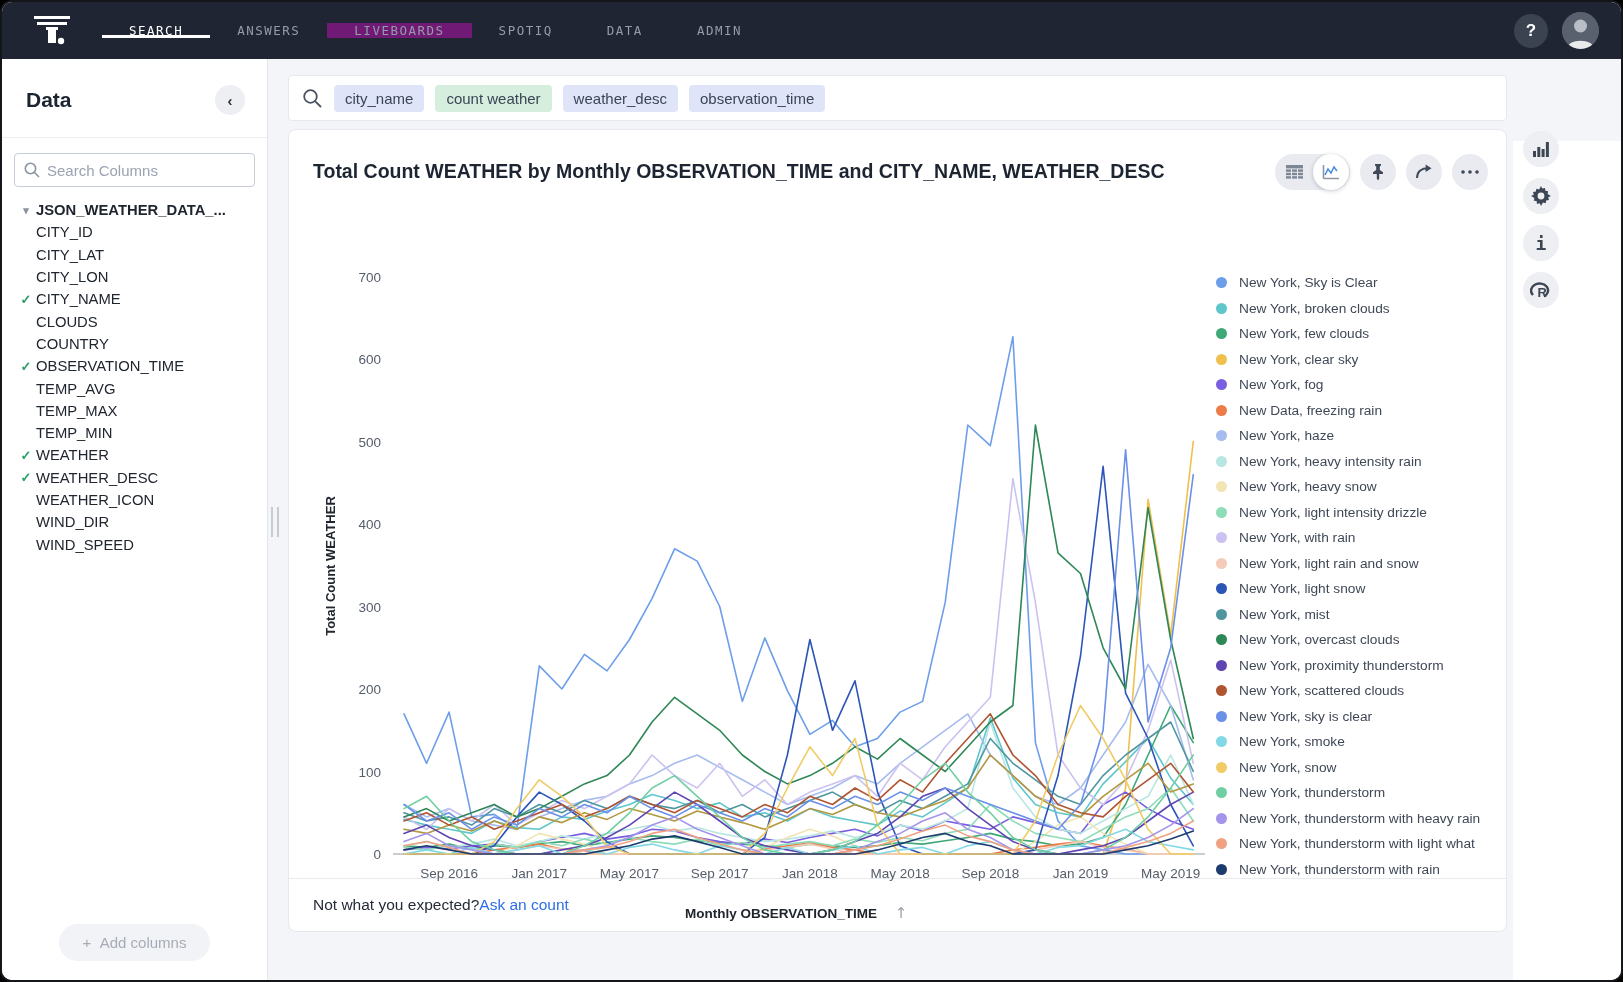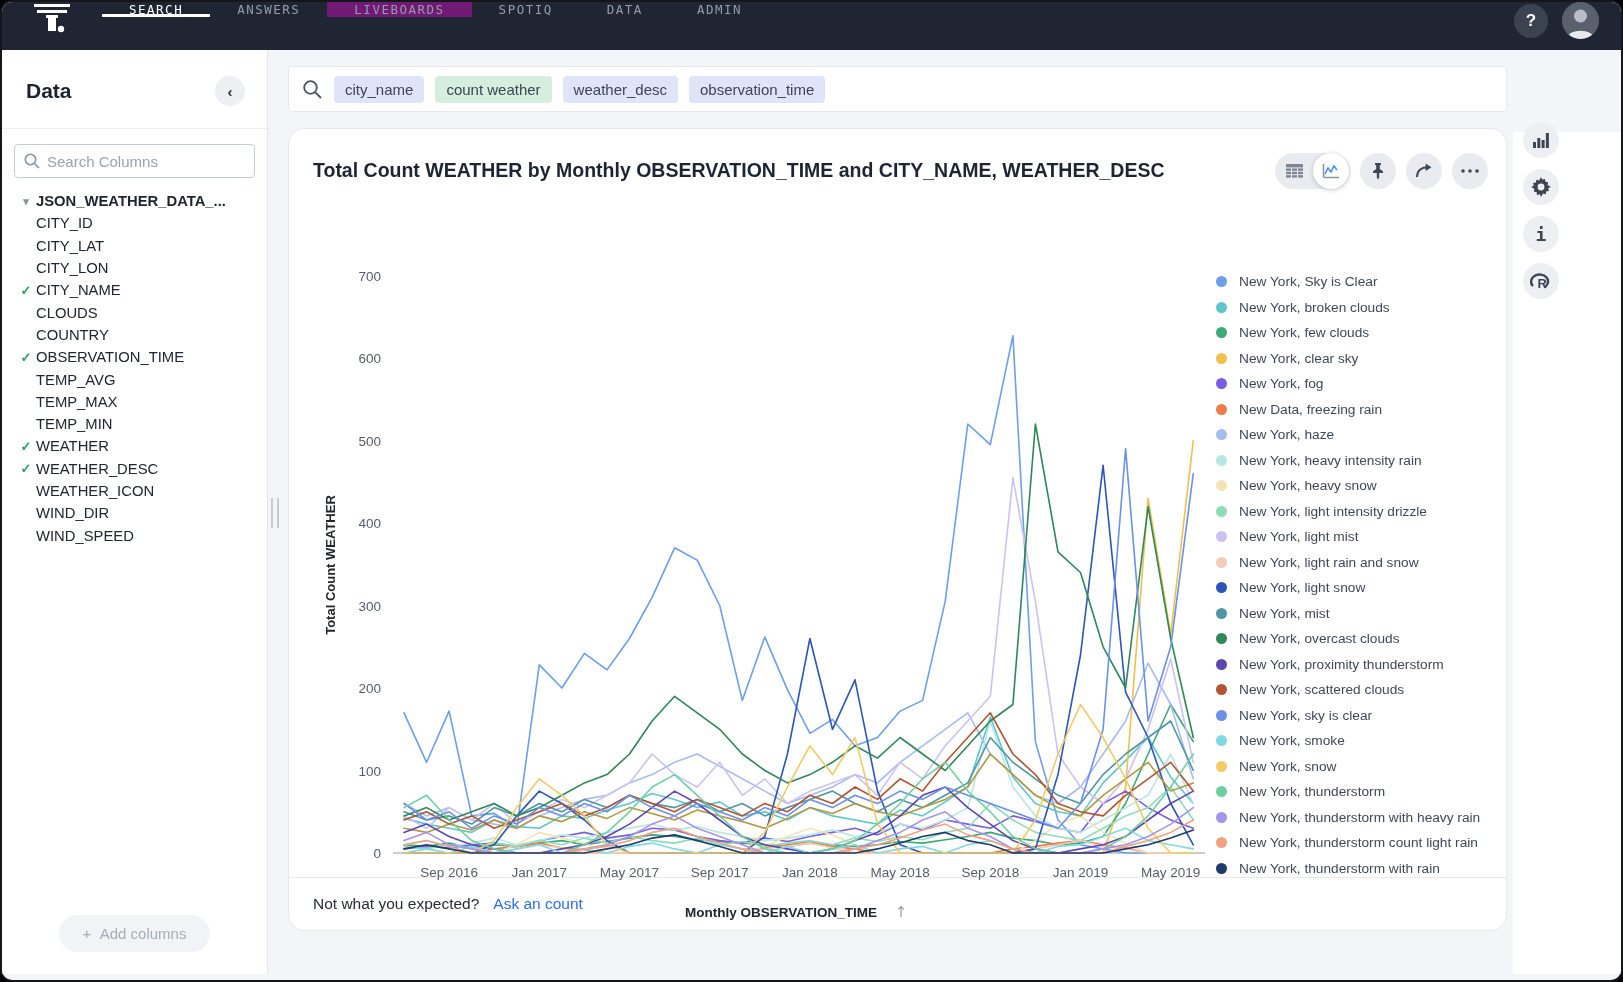--- a/index.html
+++ b/index.html
@@ -1,20 +1,20 @@
 <!DOCTYPE html>
 <html><head>
 <meta charset="utf-8">
 <style>
   * { margin:0; padding:0; box-sizing:border-box; }
   html,body { width:1623px; height:982px; background:#000; font-family:"Liberation Sans", sans-serif; }
   .window { position:absolute; inset:0; border-radius:12px; overflow:hidden; background:#f4f5f8; border:2px solid #15161a; }
 
   
-  .topnav { height:48px; background:#1f2532; display:flex; align-items:flex-start; }
+  .topnav { height:57px; background:#1f2532; display:flex; align-items:center; }
   .logo-box { width:100px; display:flex; align-items:center; justify-content:center; cursor:pointer; }
   .nav-items { display:flex; align-items:stretch; }
   .nav-item { position:relative; display:flex; align-items:center; padding:0 27px;
     font-family:"DejaVu Sans Mono", monospace; font-size:12.5px; letter-spacing:1.5px;
     color:#949caa; cursor:pointer; }
   .nav-item.active { color:#ffffff; }
   .nav-item.active::after { content:""; position:absolute; left:0; right:0; bottom:0; height:3px; background:#fff; }
   .nav-item.boxed { background:#701a75; }
   .topnav-right { margin-left:auto; display:flex; align-items:center; gap:14px; padding-right:22px; }
   .help-circle { width:34px; height:34px; border-radius:50%; background:#3c4350; color:#fff;
@@ -50,36 +50,36 @@
   .resize-handle i { display:block; width:2px; height:30px; background:#c7ccd3; }
 
   
   .main { flex:1; padding:16px 114px 0 20px; display:flex; flex-direction:column; }
   .searchbar { height:46px; background:#fff; border:1px solid #e5e8ed; border-radius:4px;
     display:flex; align-items:center; padding:0 13px; gap:11px; cursor:text; }
   .token { border-radius:4px; padding:5px 11px; font-size:15px; color:#3b4556; cursor:pointer; white-space:nowrap; }
   .token.attr { background:#dfe4f8; }
   .token.measure { background:#d6eedd; }
 
-  .answer-card { margin-top:16px; height:803px; background:#fff; border:1px solid #e5e8ed; border-radius:16px;
+  .answer-card { margin-top:8px; height:803px; background:#fff; border:1px solid #e5e8ed; border-radius:8px;
     position:relative; display:flex; flex-direction:column; }
   .card-header { display:flex; align-items:flex-start; padding:24px 18px 0 24px; }
   .answer-title { flex:1; font-size:19.5px; font-weight:600; color:#1d2532; padding-top:6px; }
   .toolbar { display:flex; align-items:center; gap:10px; }
   .toggle-group { background:#e9ebf0; border-radius:18px; height:36px; display:flex; align-items:center; padding:0 1px; }
   .toggle-seg { width:37px; height:36px; display:flex; align-items:center; justify-content:center; cursor:pointer; }
   .toggle-seg.selected { background:#fff; border-radius:50%; width:36px; height:36px; box-shadow:0 1px 4px rgba(30,40,60,.25); }
   .tool-circle { width:36px; height:36px; border-radius:50%; background:#e9ebf0; display:flex; align-items:center; justify-content:center; cursor:pointer; color:#3e4document5; }
   .chart-zone { position:relative; flex:1; }
   #plot { position:absolute; left:0; top:58px; }
   .legend { position:absolute; right:22px; top:80px; width:268px; }
   .legend-item { display:flex; align-items:center; height:25.5px; cursor:pointer; }
   .legend-item .dot { width:11px; height:11px; border-radius:50%; flex:none; margin-right:12px; }
   .legend-item .legend-label { font-size:13.7px; color:#3f4856; white-space:nowrap; }
-  .card-footer { border-top:1px solid #e8eaee; padding:17px 24px; display:flex; gap:14px; font-size:15.5px; }
+  .card-footer { border-top:1px solid #e8eaee; padding:17px 24px; display:flex; font-size:15.5px; }
   .footer-q { color:#252c38; }
   .footer-link { color:#2e6de5; cursor:pointer; }
 
   
   .rail-strip { position:absolute; right:0; top:82px; bottom:0; width:108px; background:#fff; }
   .right-rail { position:absolute; right:62px; top:72px; display:flex; flex-direction:column; gap:11px; }
   .rail-circle { width:36px; height:36px; border-radius:50%; background:#edeff3; display:flex; align-items:center; justify-content:center; cursor:pointer; color:#3d4654; }
   .rail-circle .txt-i { font-family:"DejaVu Sans Mono", monospace; font-size:18px; font-weight:bold; color:#3d4654; }
 </style>
 </head>
@@ -357,21 +357,21 @@
               <div class="legend-item">
                 <span class="dot" style="background: rgb(242, 228, 180);"></span>
                 <span class="legend-label">New York, heavy snow</span>
               </div>
               <div class="legend-item">
                 <span class="dot" style="background: rgb(143, 220, 184);"></span>
                 <span class="legend-label">New York, light intensity drizzle</span>
               </div>
               <div class="legend-item">
                 <span class="dot" style="background: rgb(204, 194, 240);"></span>
-                <span class="legend-label">New York, light mist</span>
+                <span class="legend-label">New York, with rain</span>
               </div>
               <div class="legend-item">
                 <span class="dot" style="background: rgb(243, 203, 184);"></span>
                 <span class="legend-label">New York, light rain and snow</span>
               </div>
               <div class="legend-item">
                 <span class="dot" style="background: rgb(44, 85, 184);"></span>
                 <span class="legend-label">New York, light snow</span>
               </div>
               <div class="legend-item">
@@ -405,21 +405,21 @@
               <div class="legend-item">
                 <span class="dot" style="background: rgb(111, 207, 162);"></span>
                 <span class="legend-label">New York, thunderstorm</span>
               </div>
               <div class="legend-item">
                 <span class="dot" style="background: rgb(164, 148, 234);"></span>
                 <span class="legend-label">New York, thunderstorm with heavy rain</span>
               </div>
               <div class="legend-item">
                 <span class="dot" style="background: rgb(240, 161, 130);"></span>
-                <span class="legend-label">New York, thunderstorm count light rain</span>
+                <span class="legend-label">New York, thunderstorm with light what</span>
               </div>
               <div class="legend-item">
                 <span class="dot" style="background: rgb(30, 59, 110);"></span>
                 <span class="legend-label">New York, thunderstorm with rain</span>
               </div>
             </div>
         </div>
 
         <div class="card-footer">
           <span class="footer-q">Not what you expected?</span>

